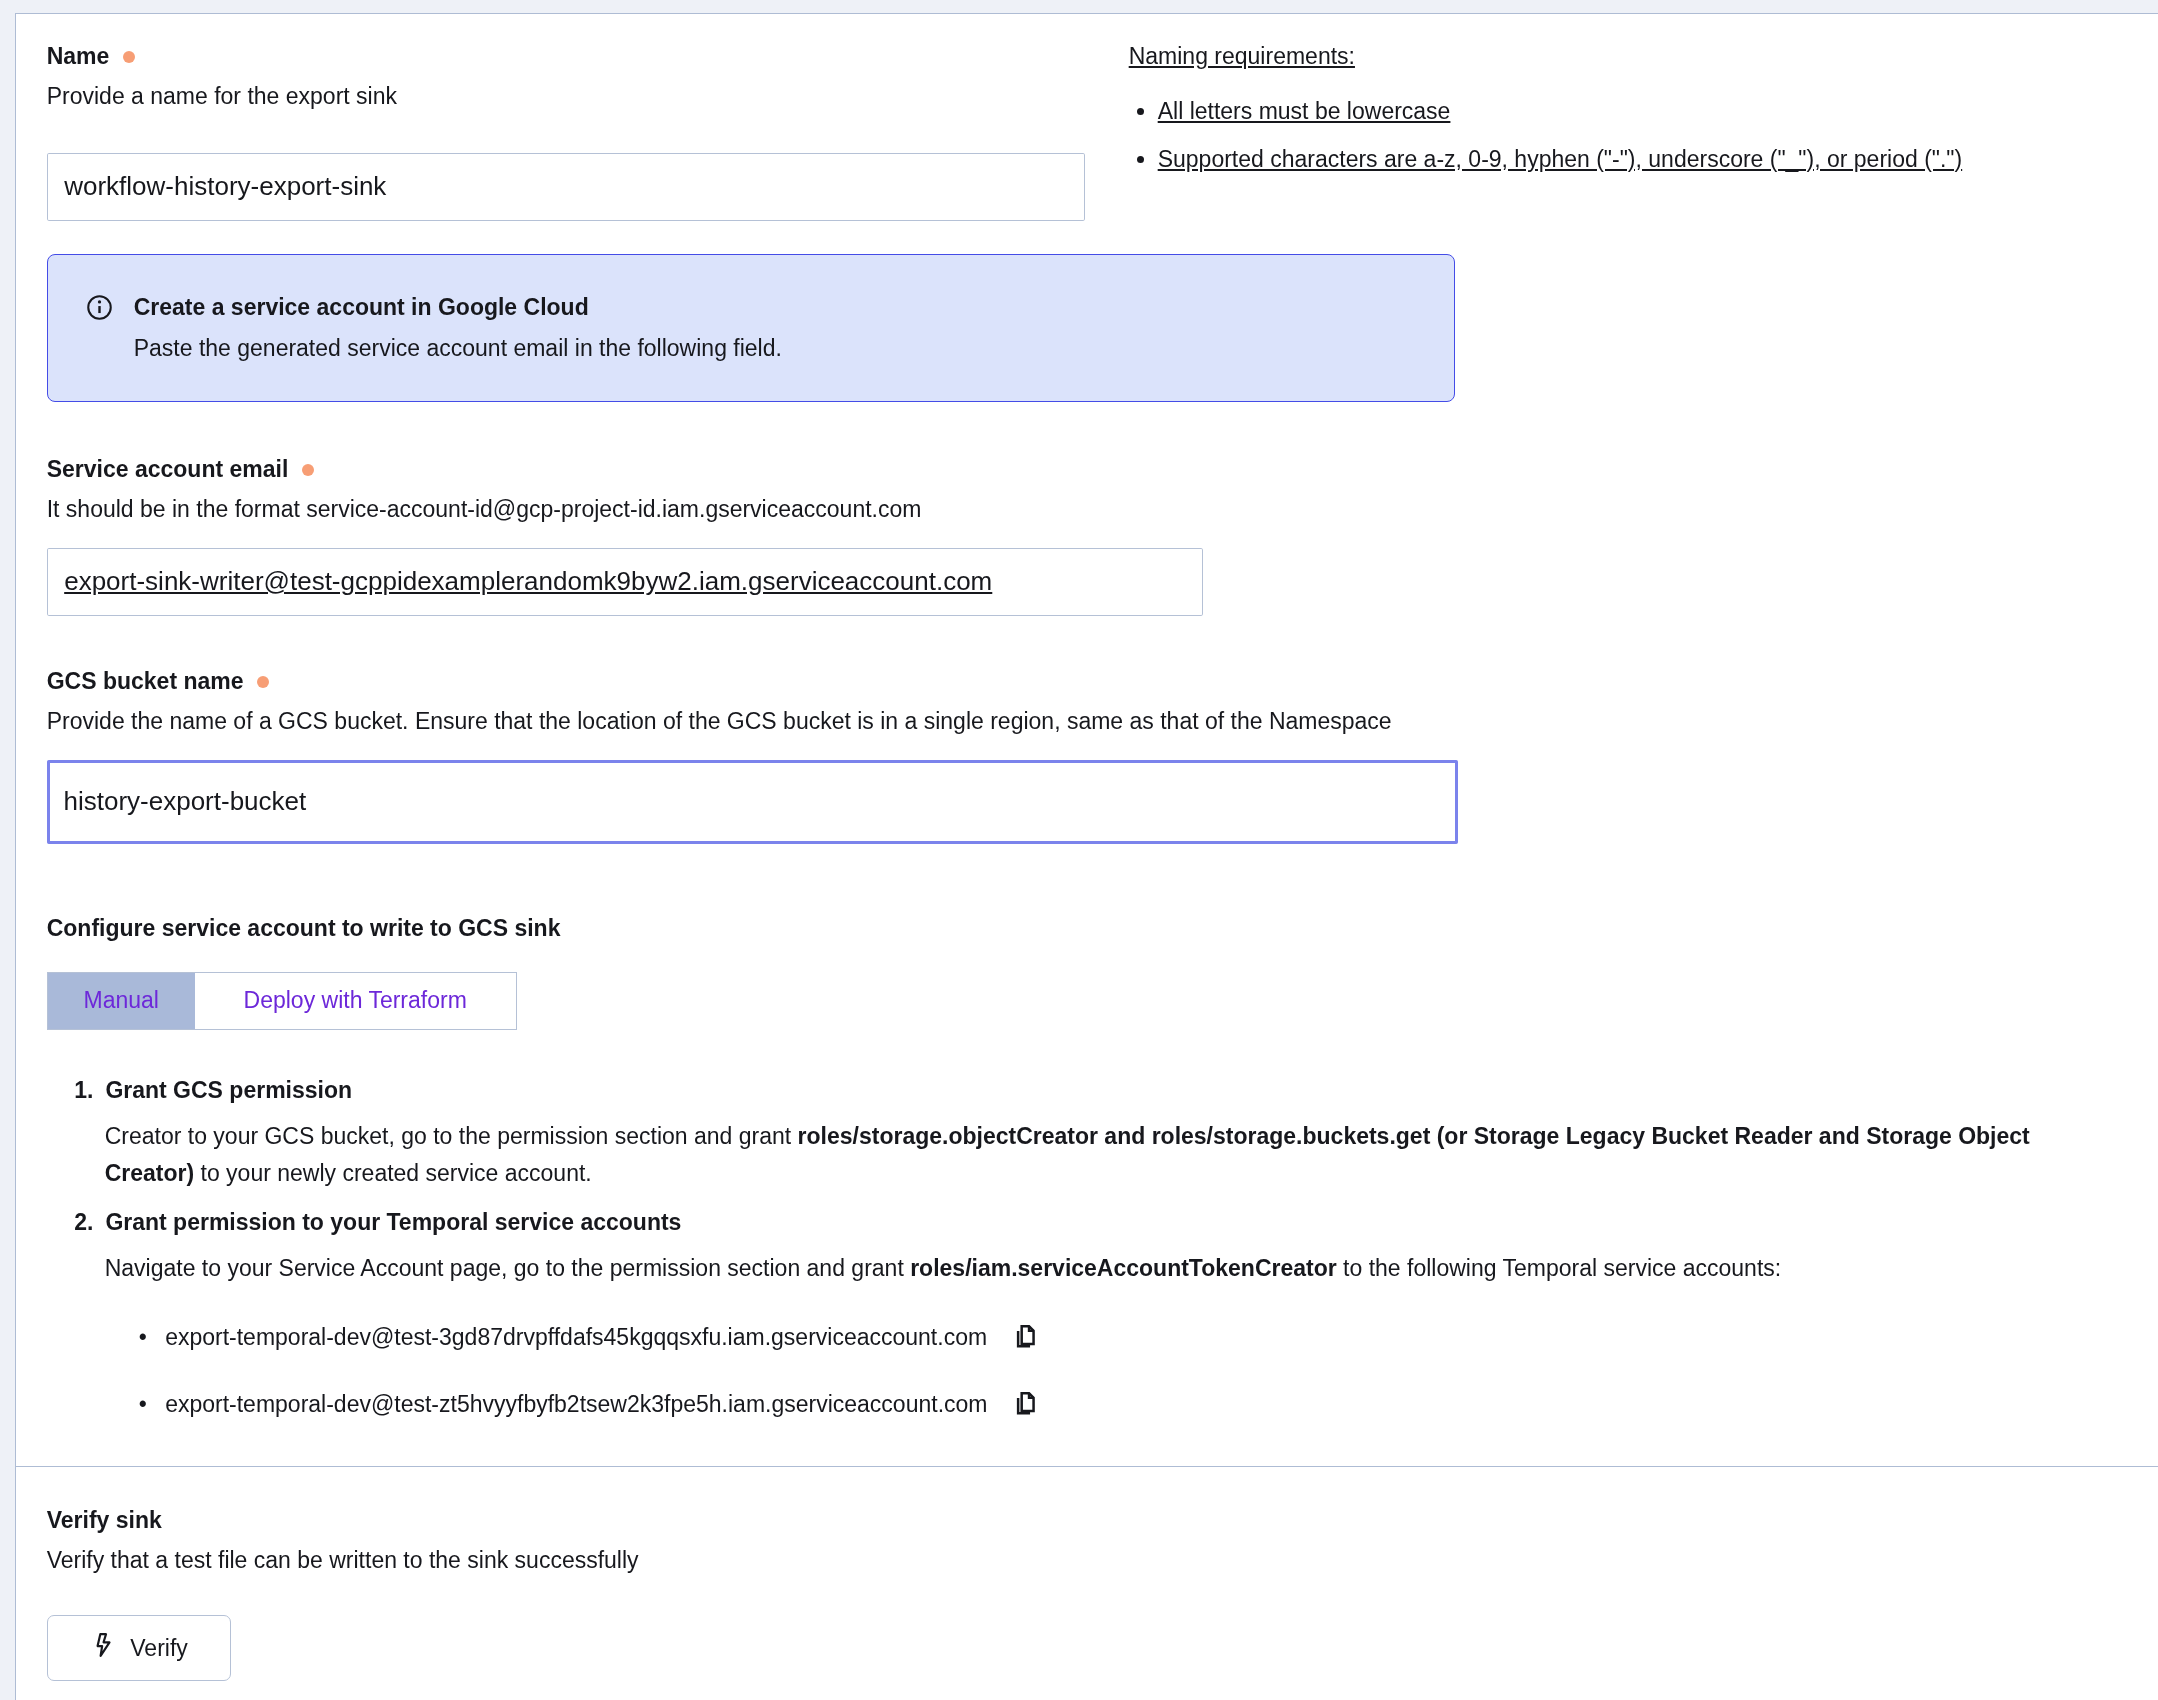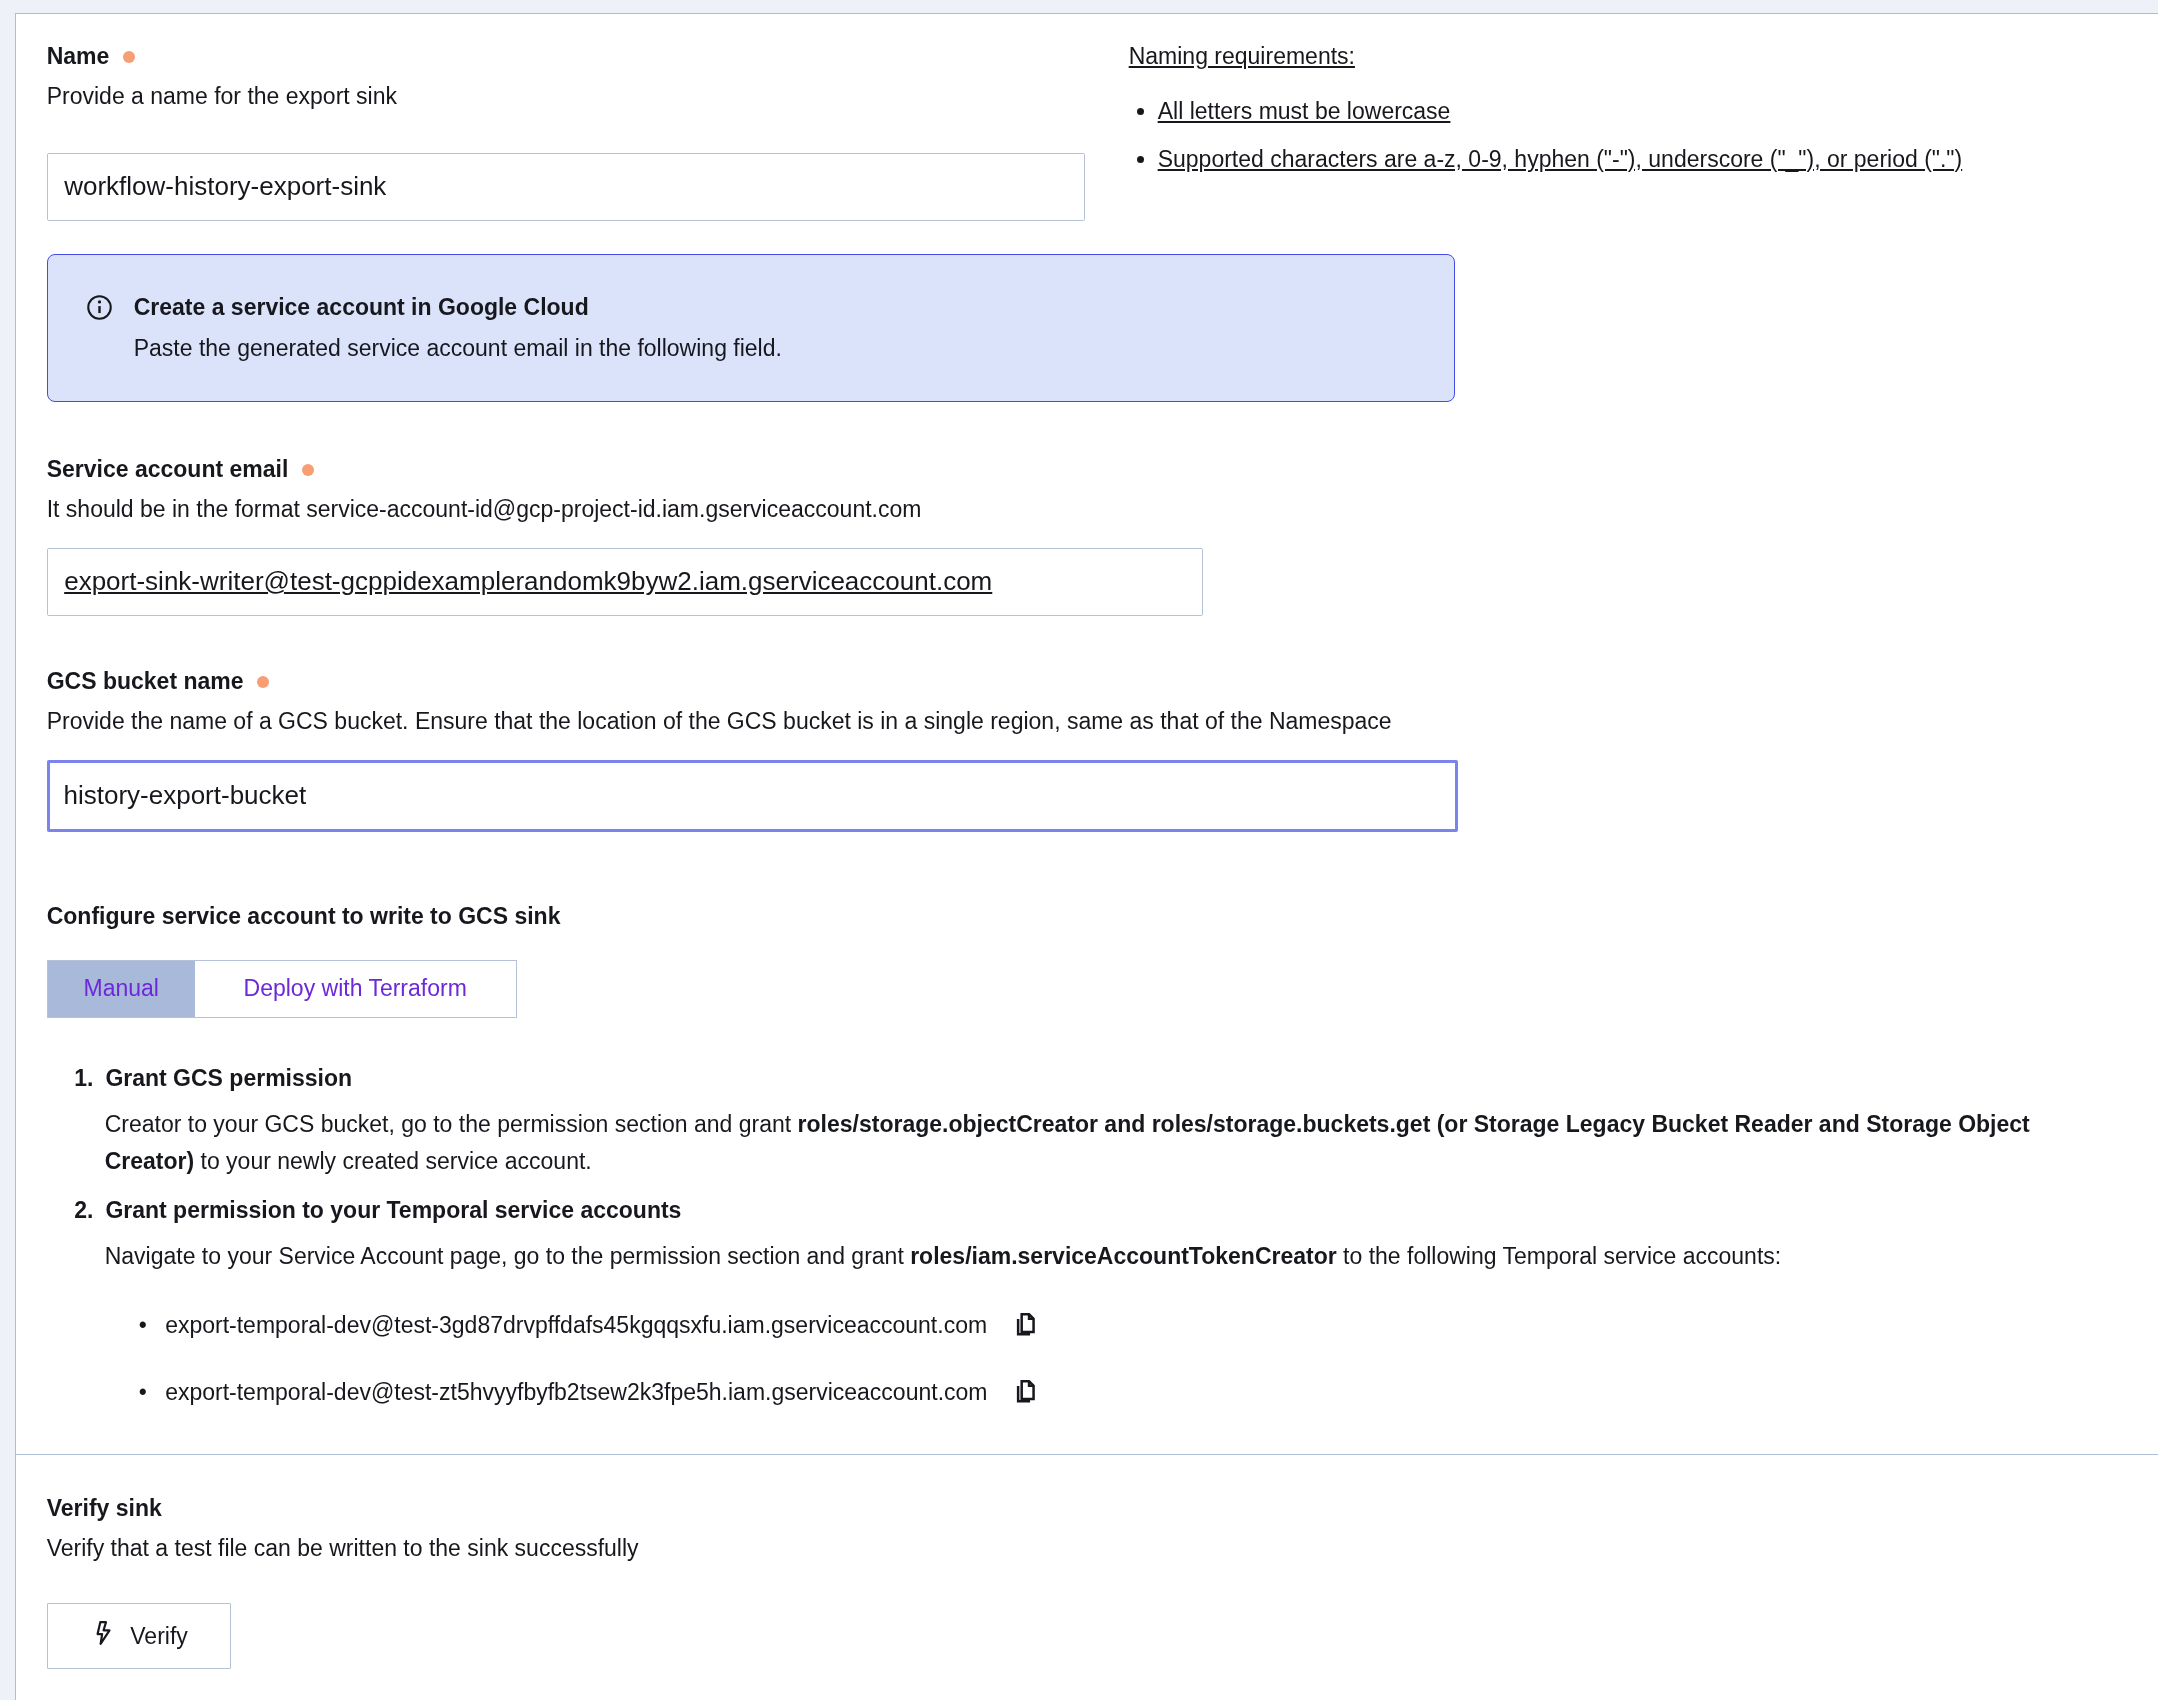--- a/index.html
+++ b/index.html
@@ -40,21 +40,21 @@
     border: 0.9px solid #b5c1d6; border-radius: 1.8px;
     background: #fff;
     font-family: "Liberation Sans", sans-serif;
     font-size: 26px; color: #17181d;
     padding: 0 16.5px; margin-top: 42px;
     outline: none;
   }
   .wide { width: 1156px; text-decoration: underline; }
   .text-input.focused {
     border: 3.7px solid #7b83ec;
-    height: 72px; width: 1411px;
+    height: 84px; width: 1411px;
     margin-top: 14.7px;
     padding: 0 13.8px;
   }
 
   .naming-title { font-size: 23px; line-height: 29px; }
   .naming-list { margin: 26px 0 0 0; padding-left: 29px; font-size: 23px; }
   .naming-list li { margin-bottom: 19px; line-height: 29px; }
 
   .info-box {
     margin-top: 33px;
@@ -113,21 +113,21 @@
     margin: 46px 0 0 -31px;
     width: 2144px;
     border: none; border-top: 0.9px solid #aebcd4;
   }
 
   .verify-title { margin-top: 39px; font-size: 23px; font-weight: 700; line-height: 29px; }
   .verify-desc { font-size: 23px; line-height: 29px; margin-top: 11px; }
   .verify-btn {
     margin-top: 40px;
     width: 184px; height: 66px;
-    border: 0.9px solid #b5c1d6; border-radius: 1px; background: #fff;
+    border: 0.9px solid #b5c1d6; border-radius: 7px; background: #fff;
     display: flex; align-items: center; justify-content: center; gap: 14.7px;
     font-family: "Liberation Sans", sans-serif; font-size: 23px; color: #17181d;
     cursor: pointer;
   }
   b { font-weight: 700; }
 </style>
 </head>
 <body>
 
 <div class="panel">

